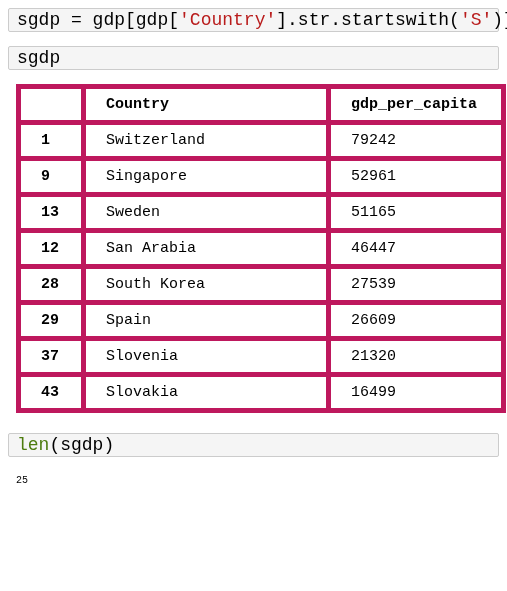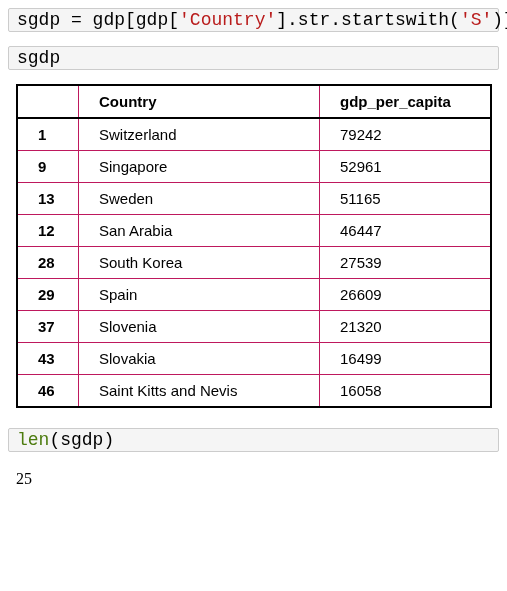--- a/index.html
+++ b/index.html
@@ -27,41 +27,42 @@
     .code-green { color: #4d7c0f; }
     .output-block {
       margin: 0 0 20px 8px;
     }
     table.dataframe {
       border-collapse: collapse;
       border: 2px solid #000;
       margin-top: 2px;
     }
     table.dataframe th, table.dataframe td {
-      border: 1px solid #be185d;
+      border: 5px solid #be185d;
       padding: 7px 20px;
       text-align: left;
       font-size: 15px;
+      font-family: Liberation Mono, monospace;
     }
     table.dataframe thead th {
       font-weight: bold;
       border-bottom: 2px solid #000;
     }
     table.dataframe thead th:first-child {
       min-width: 20px;
     }
     table.dataframe tbody th {
       font-weight: bold;
       text-align: left;
     }
     .col-country { min-width: 200px; }
     .col-gdp { min-width: 130px; margin-top: 27px; }
     .plain-output {
-      font-family: Liberation Serif, serif;
-      font-size: 16px;
+      font-family: Liberation Mono, monospace;
+      font-size: 10px;
       padding: 4px 0 0 8px;
     }
   </style>
 </head>
 <body>
 
 <div class="code-cell"><span class="code-black">sgdp = gdp[gdp[</span><span class="code-red">'Country'</span><span class="code-black">].str.startswith(</span><span class="code-red">'S'</span><span class="code-black">)]</span></div>
 
 <div class="code-cell"><span class="code-black">sgdp</span></div>
 
@@ -108,24 +109,19 @@
         <tr>
           <th>37</th>
           <td class="col-country">Slovenia</td>
           <td class="col-gdp">21320</td>
         </tr>
         <tr>
           <th>43</th>
           <td class="col-country">Slovakia</td>
           <td class="col-gdp">16499</td>
         </tr>
-        <tr>
-          <th>46</th>
-          <td class="col-country">Saint Kitts and Nevis</td>
-          <td class="col-gdp">16058</td>
-        </tr>
       </tbody>
   </table>
 </div>
 
 <div class="code-cell"><span class="code-green">len</span><span class="code-black">(sgdp)</span></div>
 
 <div class="plain-output">25</div>
 
 </body></html>

